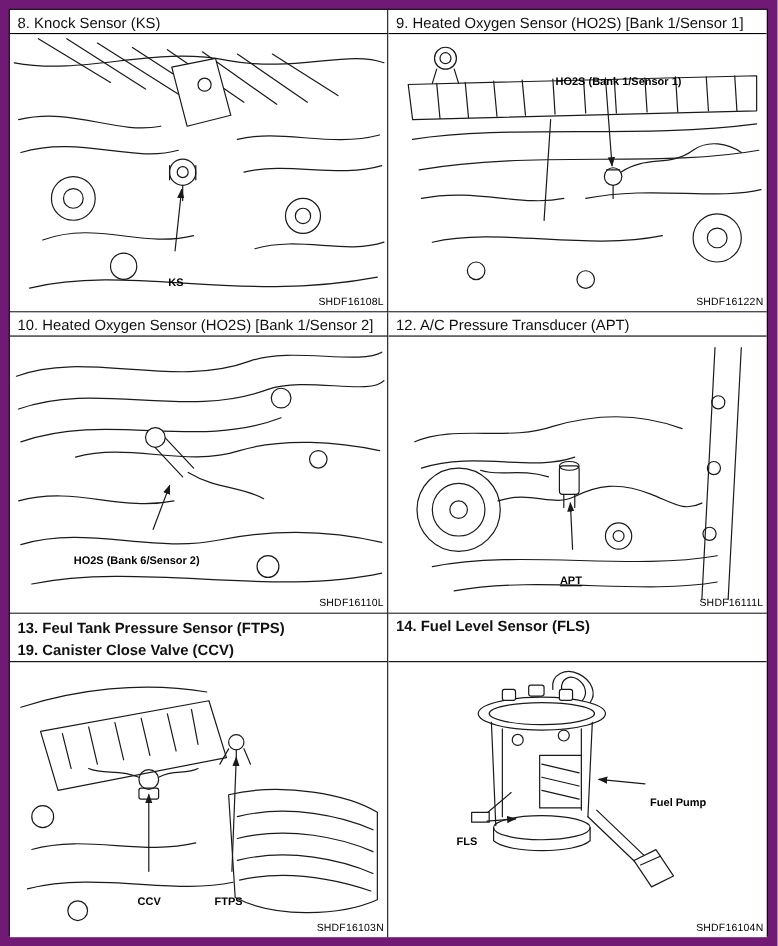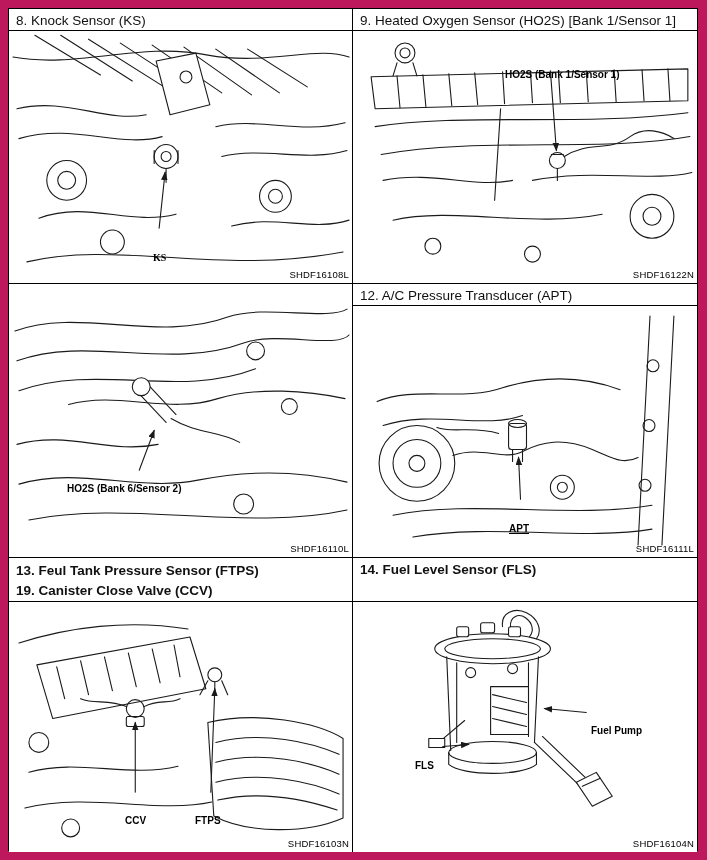--- a/index.html
+++ b/index.html
@@ -1,16 +1,16 @@
 <!DOCTYPE html>
 <html><head>
 <meta charset="utf-8">
 <style>
   html,body{margin:0;padding:0;background:#ffffff;}
-  .page{width:707px;height:860px;background:#be185d;position:relative;font-family:"Liberation Sans",sans-serif;color:#111;}
+  .page{width:707px;height:860px;background:#701a75;position:relative;font-family:"Liberation Sans",sans-serif;color:#111;}
   .grid{position:absolute;left:8px;top:8px;width:690px;height:843px;border:1.3px solid #000;
         display:grid;grid-template-columns:1fr 1fr;grid-template-rows:275px 274px 294px;box-sizing:border-box;}
   .panel{display:flex;flex-direction:column;box-sizing:border-box;overflow:hidden;background:#fff;}
   .p-left{border-right:1.3px solid #000;}
   .bb{border-bottom:1.3px solid #000;}
   .panel-header{border-bottom:1.3px solid #000;box-sizing:border-box;padding:3px 6px 0 7px;
                 font-size:13.5px;line-height:18px;}
   .h1r{height:22px;}
   .h2r{height:44px;font-weight:bold;}
   .h2r .tl{line-height:20px;}
@@ -49,21 +49,21 @@
             <path d="M208,96 C250,86 292,104 338,92 M214,126 C256,116 300,132 340,120"></path>
             <circle cx="268" cy="166" r="16"></circle>
               <circle cx="268" cy="166" r="7"></circle>
             <path d="M224,196 C266,184 306,202 342,190 M18,232 C110,210 210,246 336,222"></path>
             <circle class="wf" cx="158" cy="126" r="12"></circle>
               <circle class="wf" cx="158" cy="126" r="5"></circle>
             <path d="M146,120 L146,133 M170,120 L170,133 M158,138 L158,152"></path>
             <line x1="151" y1="198" x2="157" y2="142" marker-end="url(#ah1)"></line>
           </g>
         </svg>
-        <span class="callout" style="left:144px;top:201px;font-family:Liberation Serif, serif;">KS</span>
+        <span class="callout" style="left:144px;top:201px;">KS</span>
         <span class="code">SHDF16108L</span>
       </div>
     </section>
 
     <section class="panel bb">
       <div class="panel-header h1r">9.  Heated Oxygen Sensor (HO2S) [Bank 1/Sensor 1]</div>
       <div class="panel-body">
         <svg class="art" viewBox="0 0 345 253">
           <defs>
               <marker id="ah2" markerWidth="9" markerHeight="8" refX="7" refY="3" orient="auto">
@@ -89,20 +89,21 @@
             <path d="M212,126 C236,110 256,122 278,106 C292,96 310,100 322,108"></path>
             <line x1="198" y1="40" x2="204" y2="120" marker-end="url(#ah2)"></line>
           </g>
         </svg>
         <span class="callout" style="left:152px;top:18px;">HO2S (Bank 1/Sensor 1)</span>
         <span class="code">SHDF16122N</span>
       </div>
     </section>
 
     <section class="panel p-left bb">
+      <div class="panel-header h1r">10. Heated Oxygen Sensor (HO2S) [Bank 1/Sensor 2]</div>
       <div class="panel-body">
         <svg class="art" viewBox="0 0 345 252">
           <defs>
               <marker id="ah3" markerWidth="9" markerHeight="8" refX="7" refY="3" orient="auto">
                 <path d="M0,0 L8,3 L0,6 Z" fill="#1a1a1a"></path>
               </marker>
             </defs>
           <g class="ln">
             <path d="M6,36 C70,12 150,48 220,22 C256,9 320,26 340,14"></path>
             <path d="M8,66 C80,40 160,76 236,48 C270,36 330,54 342,40"></path>

